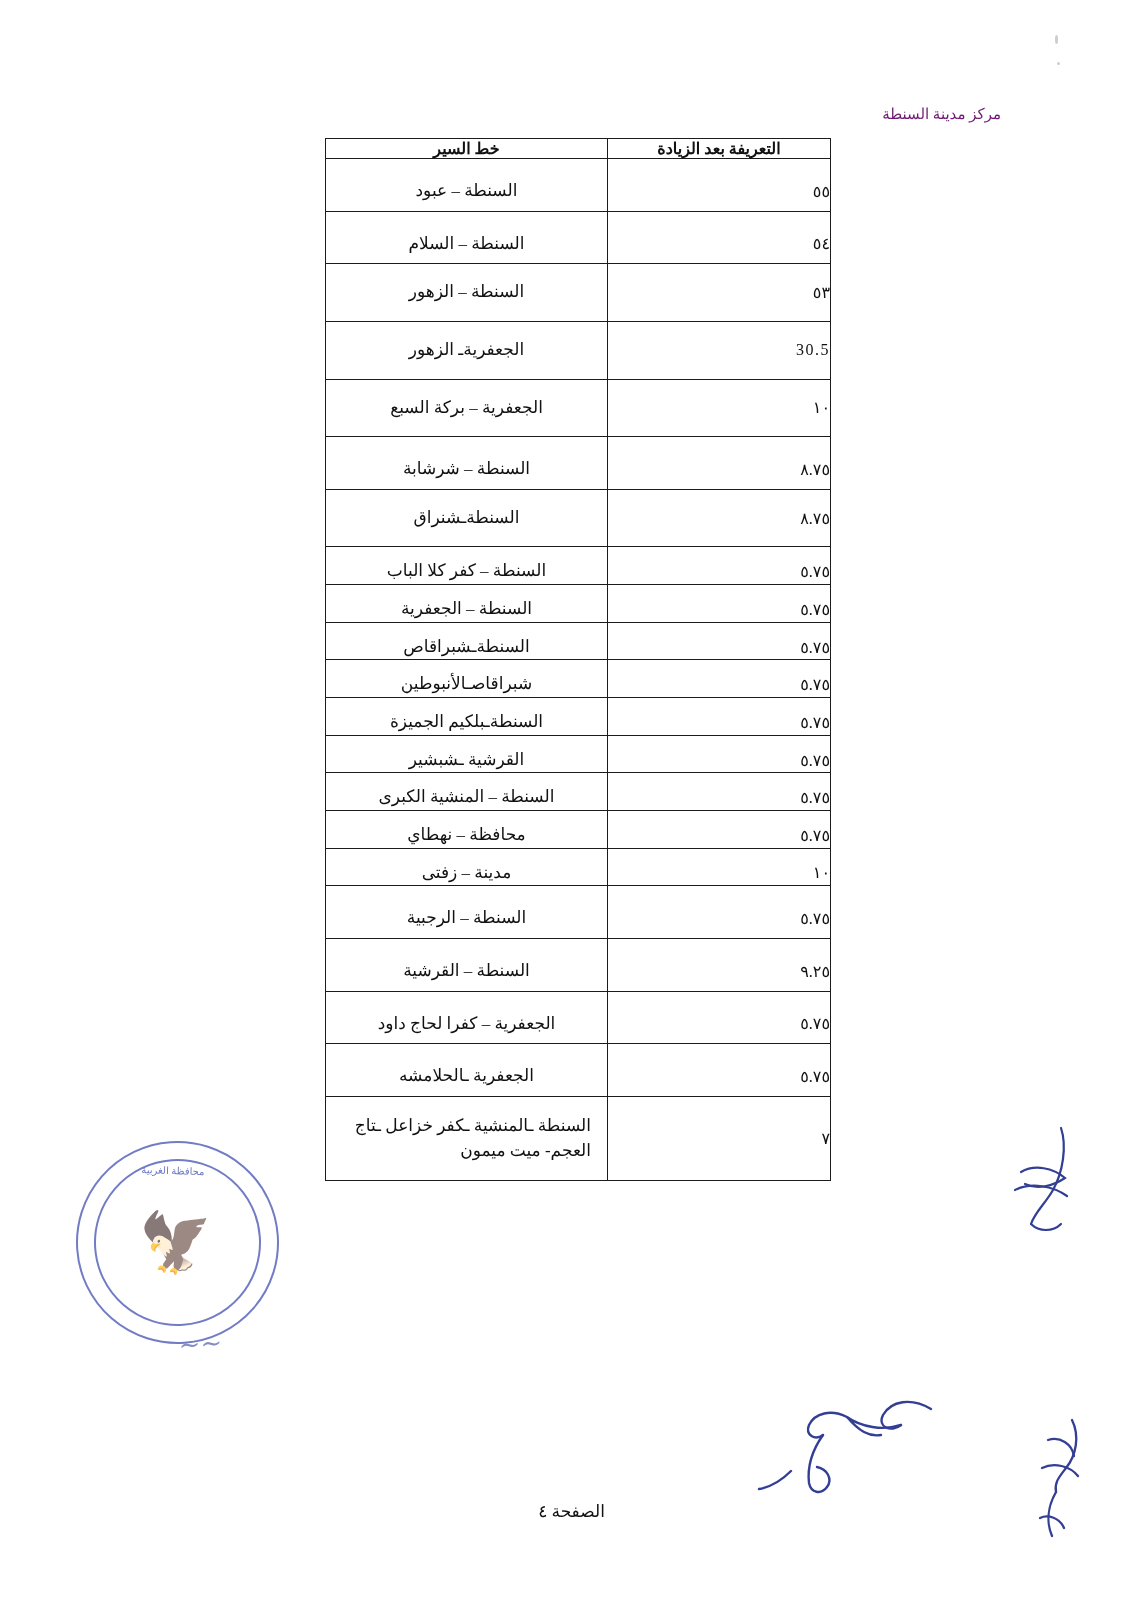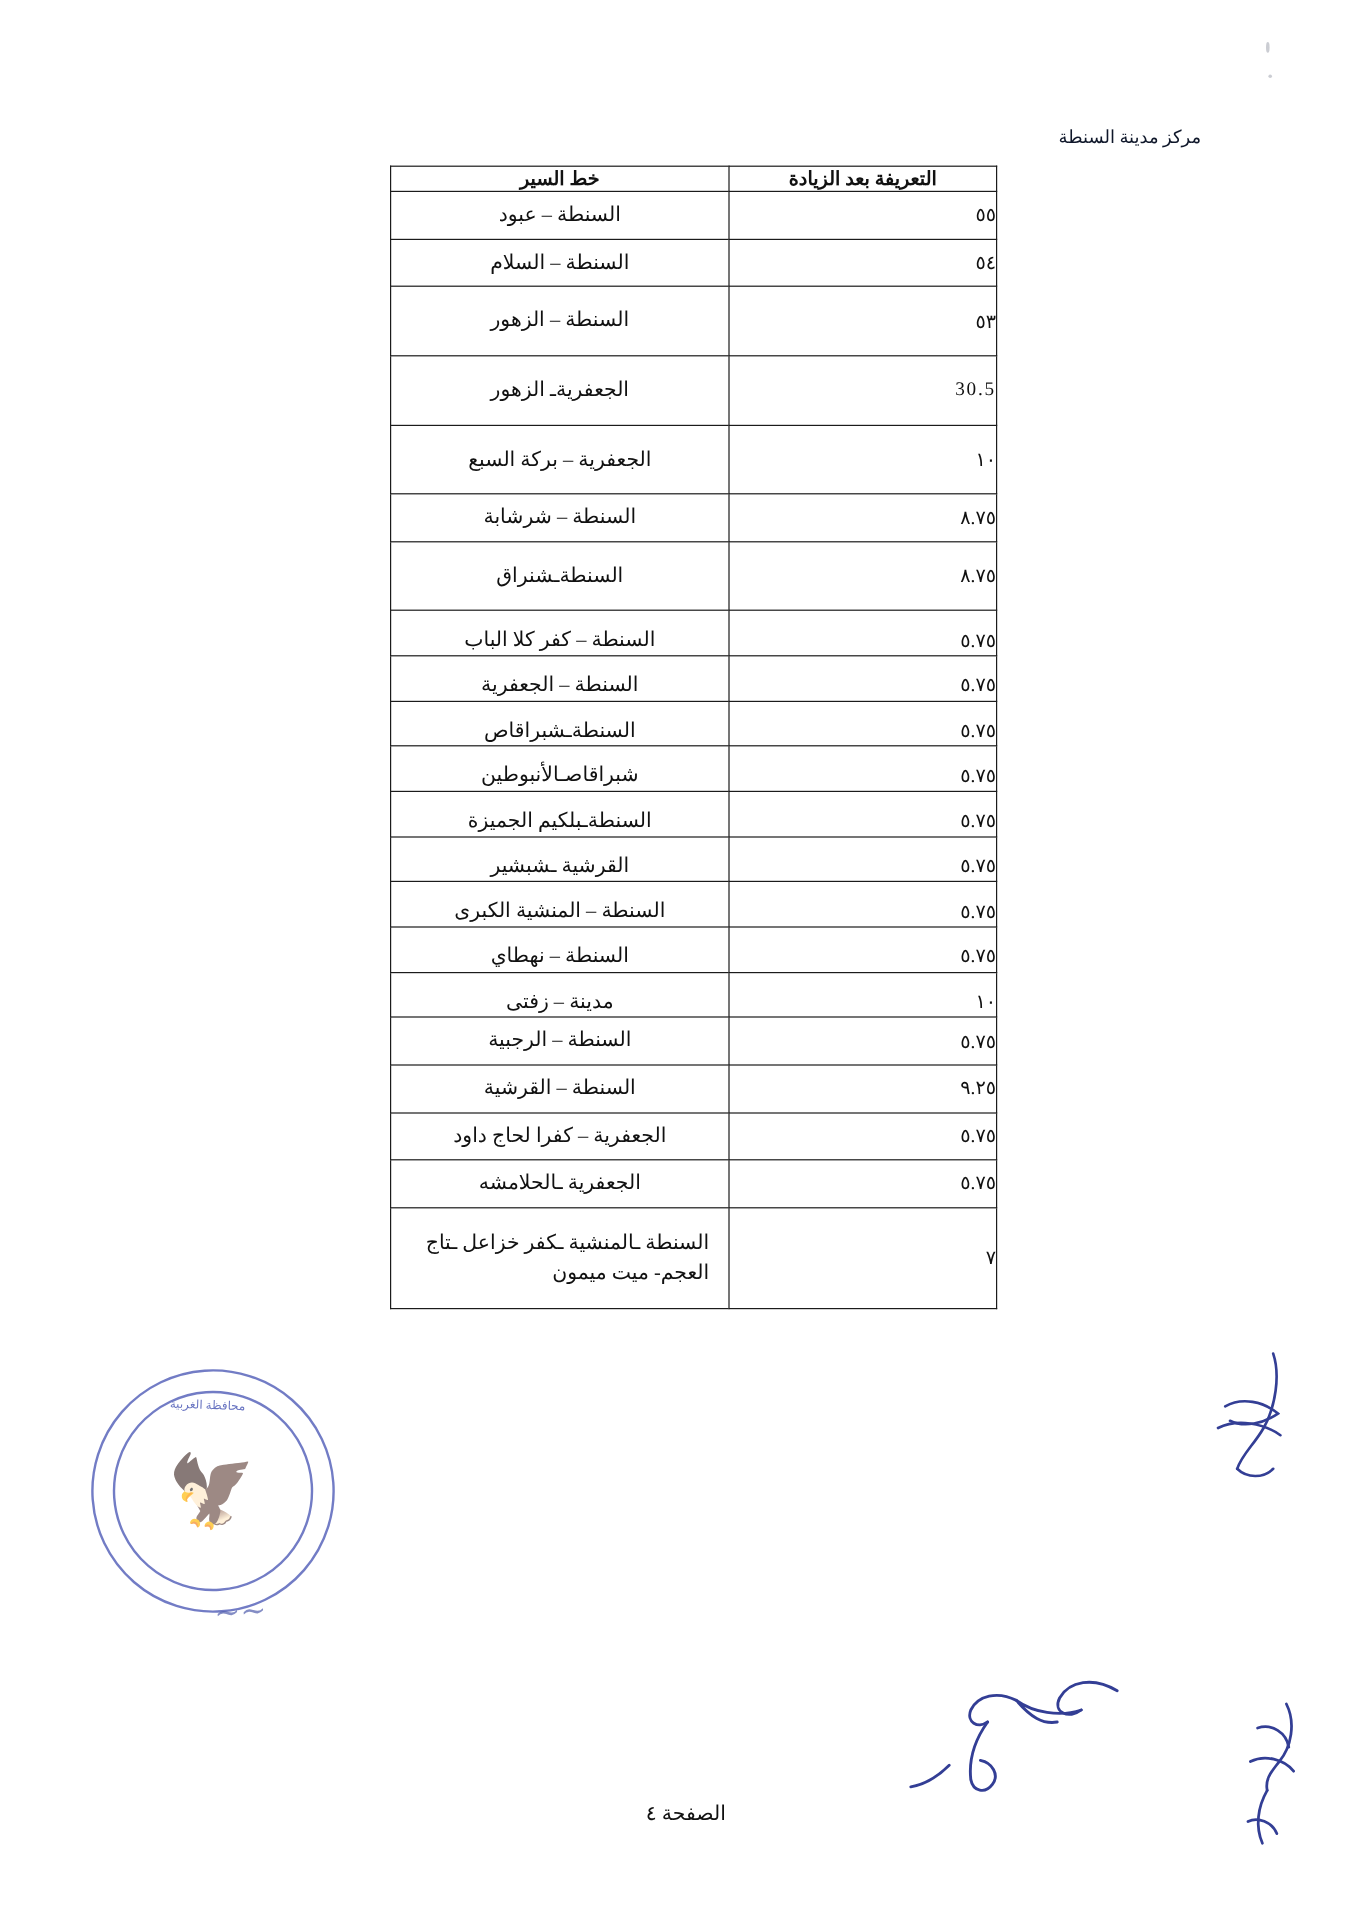--- a/index.html
+++ b/index.html
@@ -23,21 +23,21 @@
     border-radius: 50%;
     opacity: .75;
   }
 
   .doc-header {
     position: absolute;
     top: 105px;
     right: 130px;
     font-size: 15px;
     letter-spacing: .2px;
-    color: #0f172a;
+    color: #701a75;
     white-space: nowrap;
   }
 
   .table-wrap {
     position: absolute;
     top: 138px;
     right: 300px;
     width: 505px;
   }
 
@@ -70,21 +70,21 @@
   }
   .head-cell {
     text-align: center;
     font-size: 16px;
     font-weight: 700;
     padding: 11px 8px;
   }
   tr.r-tall .cell-route,
   tr.r-tall .cell-fare { padding-top: 16px; padding-bottom: 16px; }
   tr.r-short .cell-route,
-  tr.r-short .cell-fare { padding-top: 7px; padding-bottom: 7px; }
+  tr.r-short .cell-fare { padding-top: 20px; padding-bottom: 7px; }
   tr.r-mid .cell-route,
   tr.r-mid .cell-fare { padding-top: 12px; padding-bottom: 0; }
 
   .fare-top td { vertical-align: top; }
   .route-bottom { vertical-align: bottom; }
 
   .cell-route.two-line {
     text-align: right;
     padding-right: 16px;
     line-height: 1.5;
@@ -241,21 +241,21 @@
       <tr class="r-mid fare-top">
         <td class="cell-fare">٥.٧٥</td>
         <td class="cell-route route-bottom">القرشية ـشبشير</td>
       </tr>
       <tr class="r-mid fare-top">
         <td class="cell-fare">٥.٧٥</td>
         <td class="cell-route route-bottom">السنطة – المنشية الكبرى</td>
       </tr>
       <tr class="r-mid fare-top">
         <td class="cell-fare">٥.٧٥</td>
-        <td class="cell-route route-bottom">السنطة – نهطاي</td>
+        <td class="cell-route route-bottom">محافظة – نهطاي</td>
       </tr>
       <tr class="r-mid fare-top">
         <td class="cell-fare">١٠</td>
         <td class="cell-route route-bottom">مدينة – زفتى</td>
       </tr>
       <tr class="r-short">
         <td class="cell-fare">٥.٧٥</td>
         <td class="cell-route">السنطة – الرجبية</td>
       </tr>
       <tr class="r-short">

